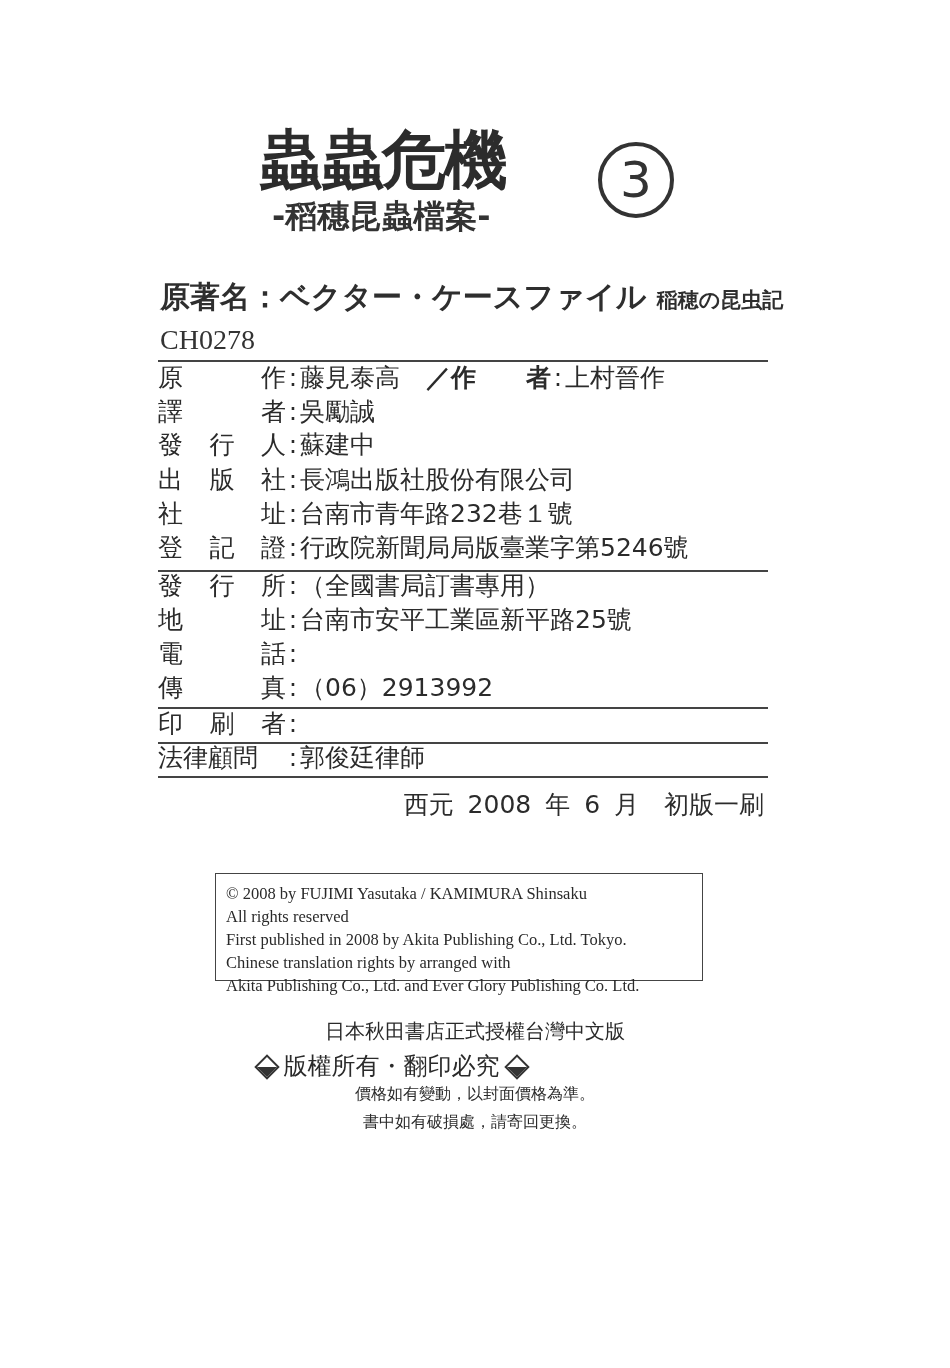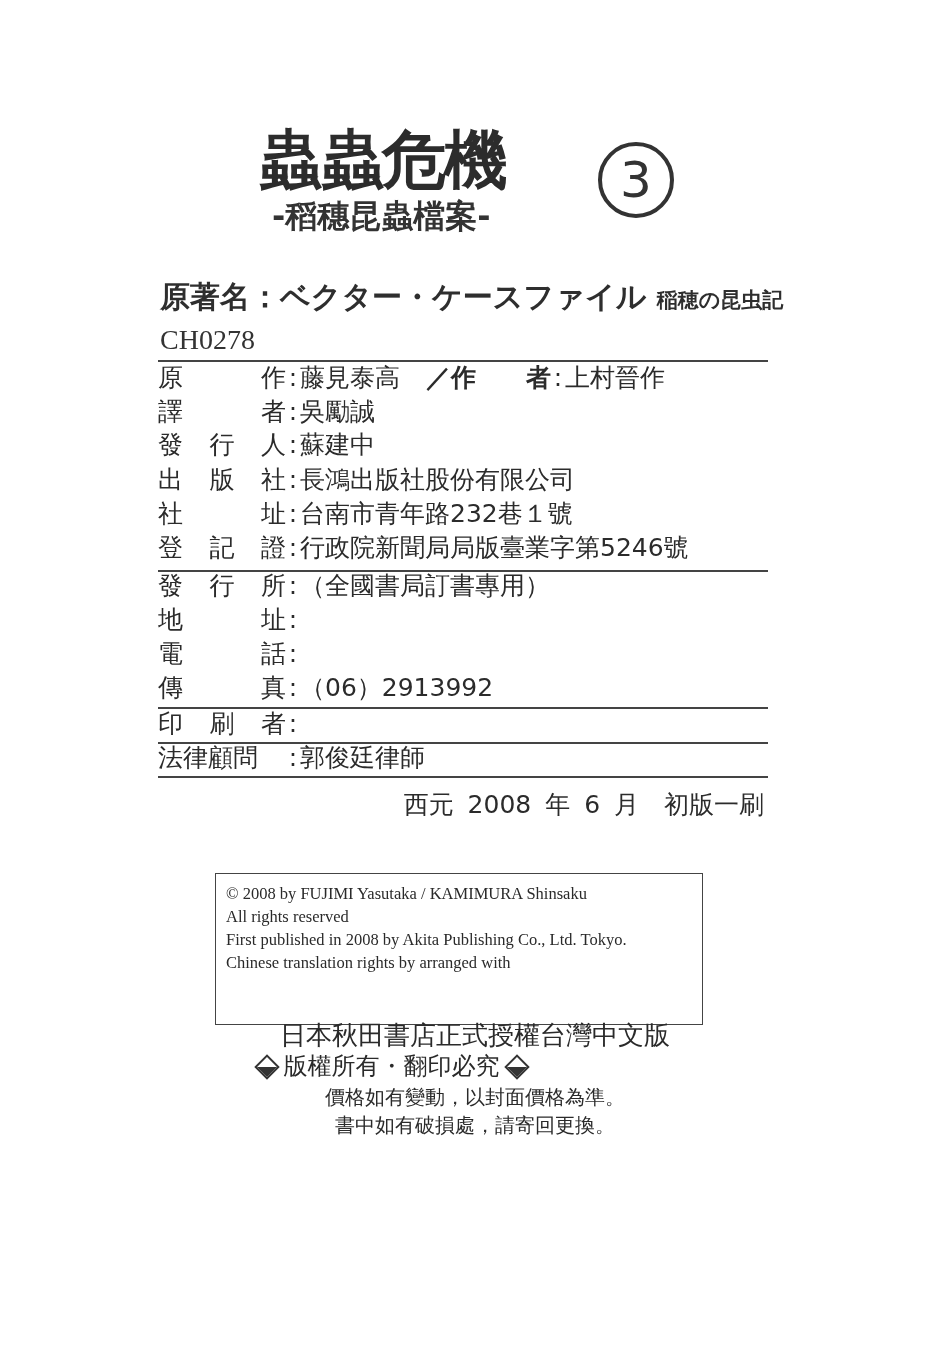--- a/index.html
+++ b/index.html
@@ -24,27 +24,27 @@
     .orig-title .small { font-size:21px; }
     .code { left:160px; top:326px; font-family:"Liberation Serif", serif; font-size:28px; color:#333; line-height:1; }
     .hr { left:158px; width:610px; height:2px; background:#444; }
     .row { left:158px; font-size:25px; color:#2b2b2b; white-space:nowrap; line-height:1; height:34px; display:flex; }
     .lbl { display:inline-block; width:128px; display:flex; justify-content:space-between; }
     .lbl span { display:inline-block; }
     .colon { display:inline-block; width:14px; text-align:center; }
     .val { display:inline-block; }
     .date { right:186px; top:788px; font-size:25px; color:#2b2b2b; white-space:nowrap; word-spacing:6px;margin-left:36px; }
     .box {
-      left:215px; top:873px; width:488px; height:152px; border:1.5px solid #444; box-sizing:border-box;
+      left:215px; top:873px; width:488px; height:108px; border:1.5px solid #444; box-sizing:border-box;
       padding:8px 10px; font-family:"Liberation Serif", serif; font-size:16.5px; line-height:23px; color:#2a2a2a;
     }
-    .auth { left:0; width:950px; text-align:center; top:1018px; font-size:26px; color:#2a2a2a; }
+    .auth { left:0; width:950px; text-align:center; top:1018px; font-size:20px; color:#2a2a2a; }
     .rights { left:0; width:783px; text-align:center; top:1050px; font-size:24px; color:#2a2a2a; }
     .diamond { display:inline-block; width:14px; height:14px; border:2px solid #333; transform:rotate(45deg); margin:0 8px; vertical-align:middle; background:linear-gradient(135deg,#fff 50%,#333 50%); }
-    .note { left:0; width:950px; text-align:center; font-family:"DejaVu Serif", serif; font-size:20px; color:#2a2a2a; }
+    .note { left:0; width:950px; text-align:center; font-family:"DejaVu Serif", serif; font-size:16px; color:#2a2a2a; }
   </style>
 </head>
 <body>
 
 <div class="abs title">蟲蟲危機</div>
 <div class="abs vol-circle">
     <span>3</span>
   </div>
 <div class="abs subtitle">-稻穗昆蟲檔案-</div>
 
@@ -121,20 +121,21 @@
     </span>
   <span class="colon">:</span>
   <span class="val">（全國書局訂書專用）</span>
 </div>
 <div class="abs row" style="top:607px;">
   <span class="lbl">
       <span>地</span>
       <span>址</span>
     </span>
   <span class="colon">:</span>
+  <span class="val">台南市安平工業區新平路25號</span>
 </div>
 <div class="abs row" style="top:641px;">
   <span class="lbl">
       <span>電</span>
       <span>話</span>
     </span>
   <span class="colon">:</span>
 </div>
 <div class="abs row" style="top:675px;">
   <span class="lbl">
@@ -165,20 +166,21 @@
 </div>
 <div class="abs hr" style="top:776px;"></div>
 
 <div class="abs date">西元 2008 年 6 月　初版一刷</div>
 
 <div class="abs box">
   <div>© 2008 by FUJIMI Yasutaka / KAMIMURA Shinsaku</div>
   <div>All rights reserved</div>
   <div>First published in 2008 by Akita Publishing Co., Ltd. Tokyo.</div>
   <div>Chinese translation rights by arranged with</div>
+  <div>Akita Publishing Co., Ltd. and Ever Glory Publishing Co. Ltd.</div>
 </div>
 
 <div class="abs auth">日本秋田書店正式授權台灣中文版</div>
 <div class="abs rights">
   <span class="diamond"></span><span>版權所有・翻印必究</span><span class="diamond"></span>
 </div>
 <div class="abs note" style="top:1084px;">價格如有變動，以封面價格為準。</div>
 <div class="abs note" style="top:1112px;">書中如有破損處，請寄回更換。</div>
 
 </body></html>

